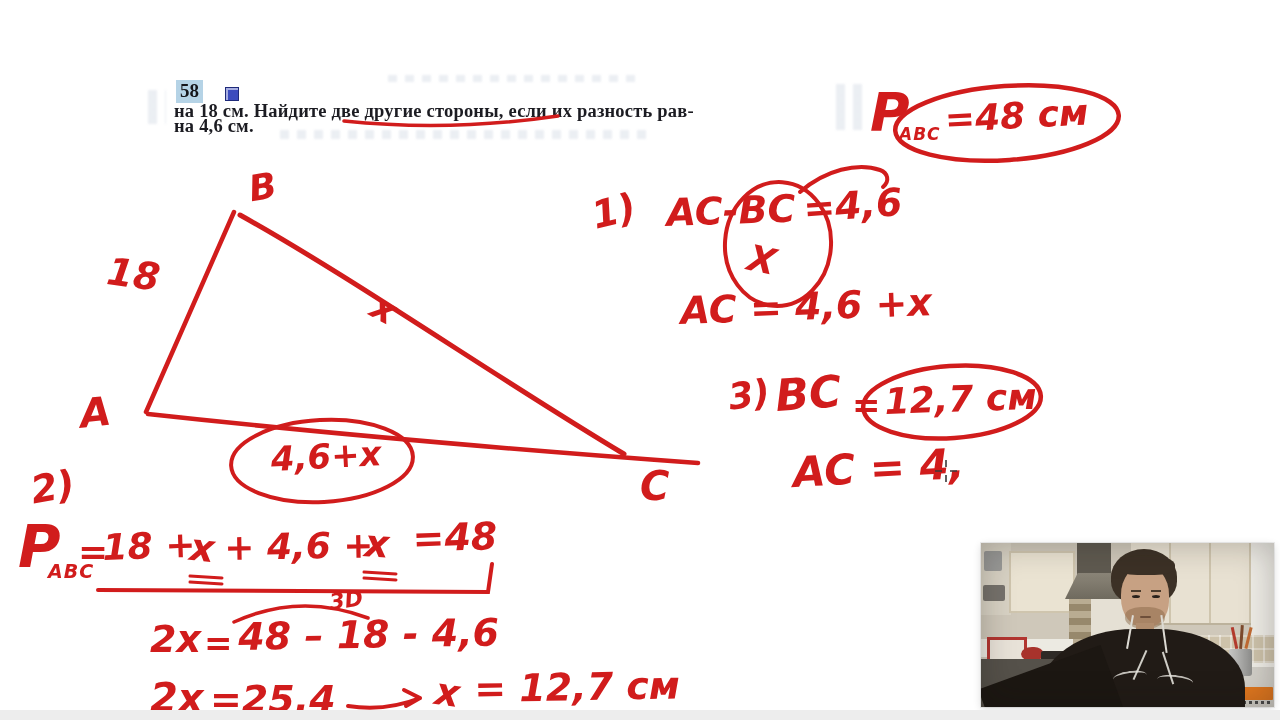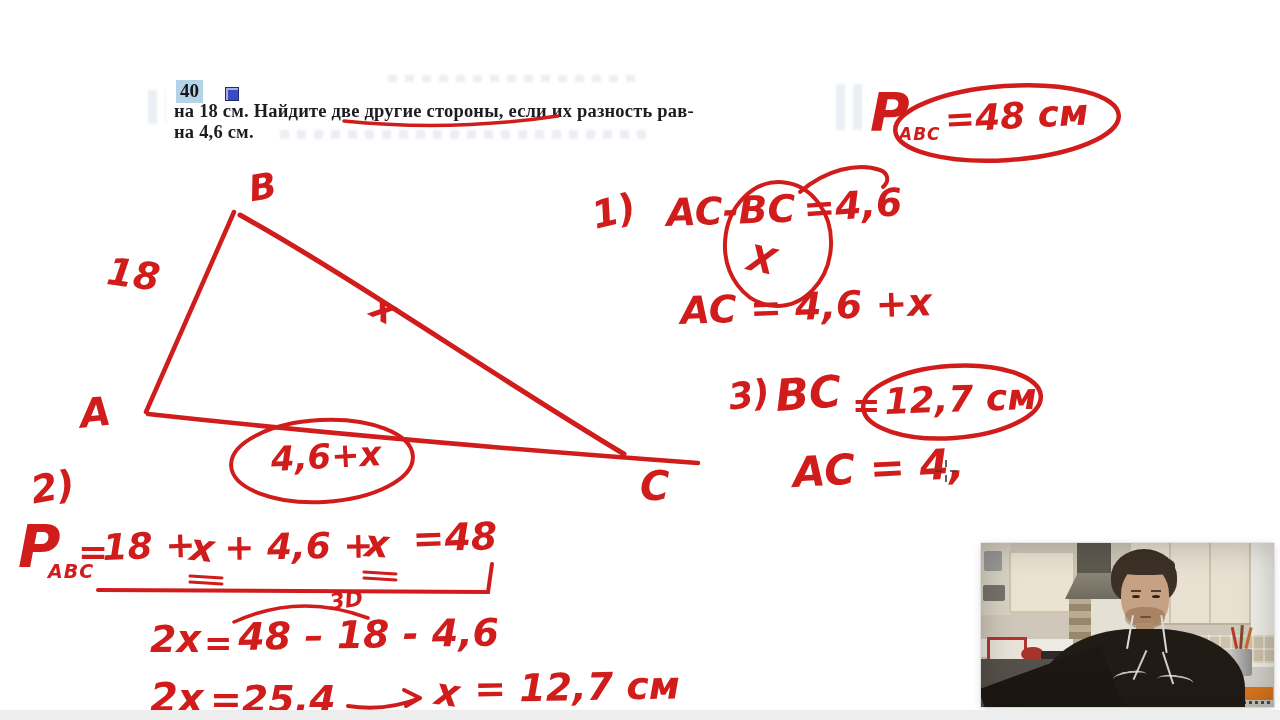--- a/index.html
+++ b/index.html
@@ -83,24 +83,24 @@
 </head>
 <body>
 
 <div class="stage">
 
   <div class="ghost" style="left:388px;top:75px;width:250px;height:7px;"></div>
   <div class="ghost" style="left:836px;top:84px;width:32px;height:46px;"></div>
   <div class="ghost" style="left:280px;top:130px;width:370px;height:9px;"></div>
   <div class="ghost" style="left:148px;top:90px;width:18px;height:34px;"></div>
 
-  <span class="tb-num">40</span>
+  <span class="tb-num">58</span>
   <span class="tb-bullet"></span>
   <div class="tb-line" style="left:174px;top:101px;">на 18 см. Найдите две другие стороны, если их разность рав-</div>
-  <div class="tb-line" style="left:174px;top:122px;">на 4,6 см.</div>
+  <div class="tb-line" style="left:174px;top:116px;">на 4,6 см.</div>
 
   <div class="hw" style="left:870px;top:86px;font-size:54px;">P</div>
   <div class="hw" style="left:899px;top:126px;font-size:17px;letter-spacing:1px;">ABC</div>
   <div class="hw" style="left:944px;top:102px;font-size:36px;transform:rotate(-3deg);">=48 см</div>
 
   <div class="hw" style="left:246px;top:172px;font-size:36px;transform:rotate(-10deg);">B</div>
   <div class="hw" style="left:78px;top:394px;font-size:40px;transform:rotate(-6deg);">A</div>
   <div class="hw" style="left:640px;top:466px;font-size:40px;">C</div>
   <div class="hw" style="left:110px;top:252px;font-size:38px;transform:rotate(8deg);">18</div>
   <div class="hw" style="left:382px;top:288px;font-size:36px;transform:rotate(28deg);">x</div>

